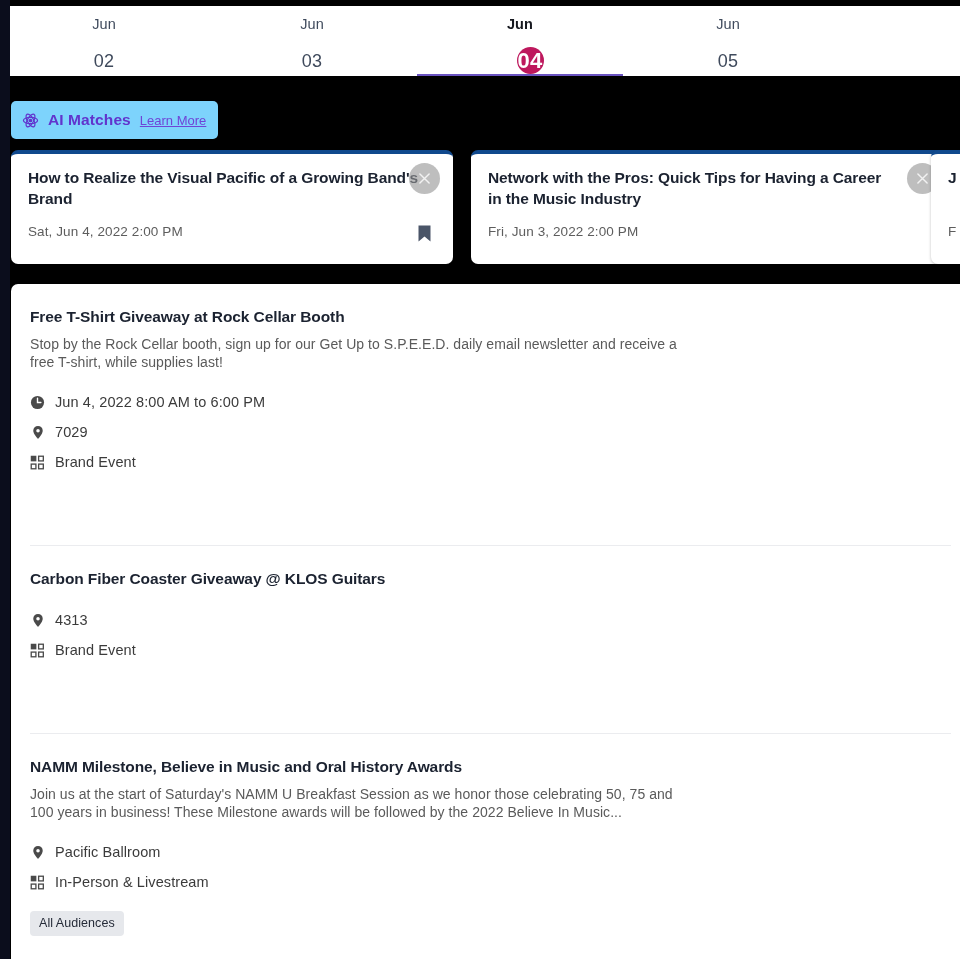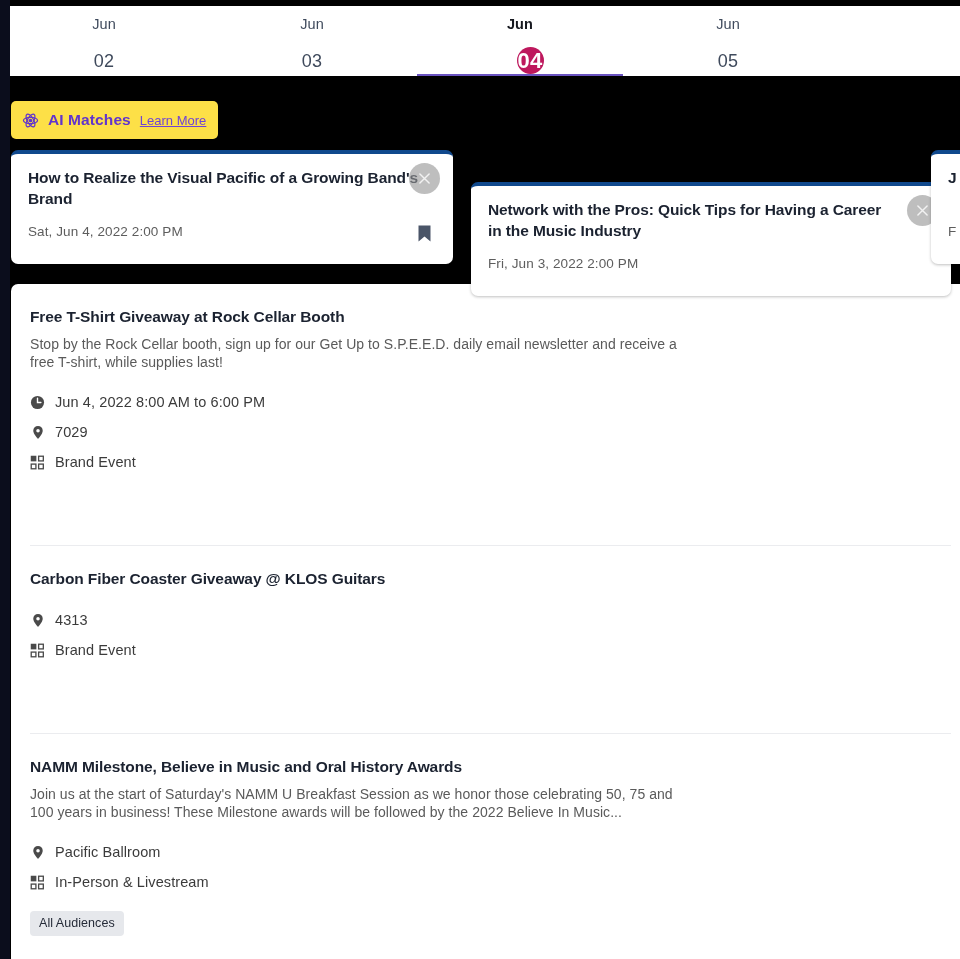--- a/index.html
+++ b/index.html
@@ -113,21 +113,21 @@
     height: 74px;
     background: #000000;
   }
 
   
   .ai-badge {
     position: absolute;
     left: 11px;
     top: 101px;
     height: 38px;
-    background: #fde047;
+    background: #7dd3fc;
     border-radius: 5px;
     display: flex;
     align-items: center;
     padding: 0 12px 0 11px;
     gap: 9px;
     z-index: 7;
   }
 
   .ai-badge .atom-icon { width: 17px; height: 17px; display: block; }
 
@@ -161,21 +161,21 @@
     height: 114px;
     background: #ffffff;
     border-radius: 7px;
     border-top: 4px solid #10498d;
     box-shadow: 0 1px 3px rgba(0,0,0,.25);
     padding: 13px 16px 0 17px;
     overflow: hidden;
   }
 
   .match-card.c1 { left: 11px;  width: 442px; }
-  .match-card.c2 { left: 471px; width: 480px; margin-top: 32px; }
+  .match-card.c2 { left: 471px; width: 480px; }
   .match-card.c3 { left: 931px; width: 442px; }
 
   .mc-title {
     font-size: 15.5px;
     font-weight: 700;
     color: #1b2230;
     line-height: 21px;
     letter-spacing: -0.1px;
     max-width: 400px;
   }

